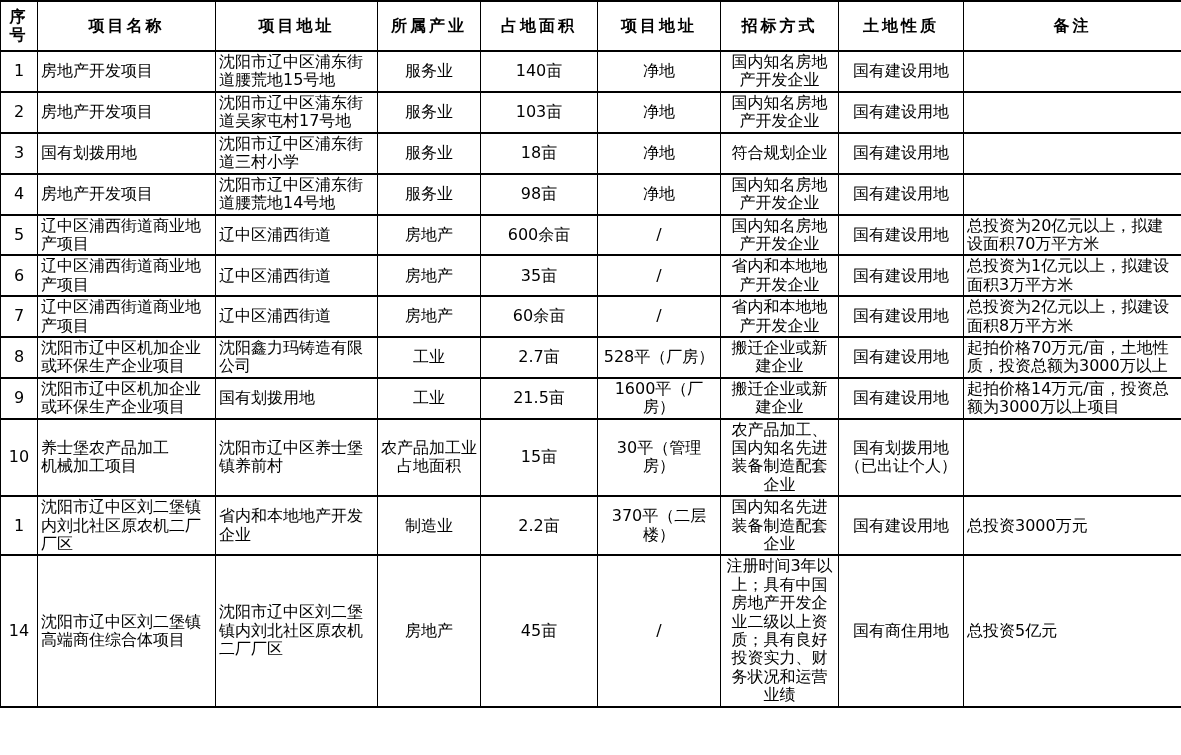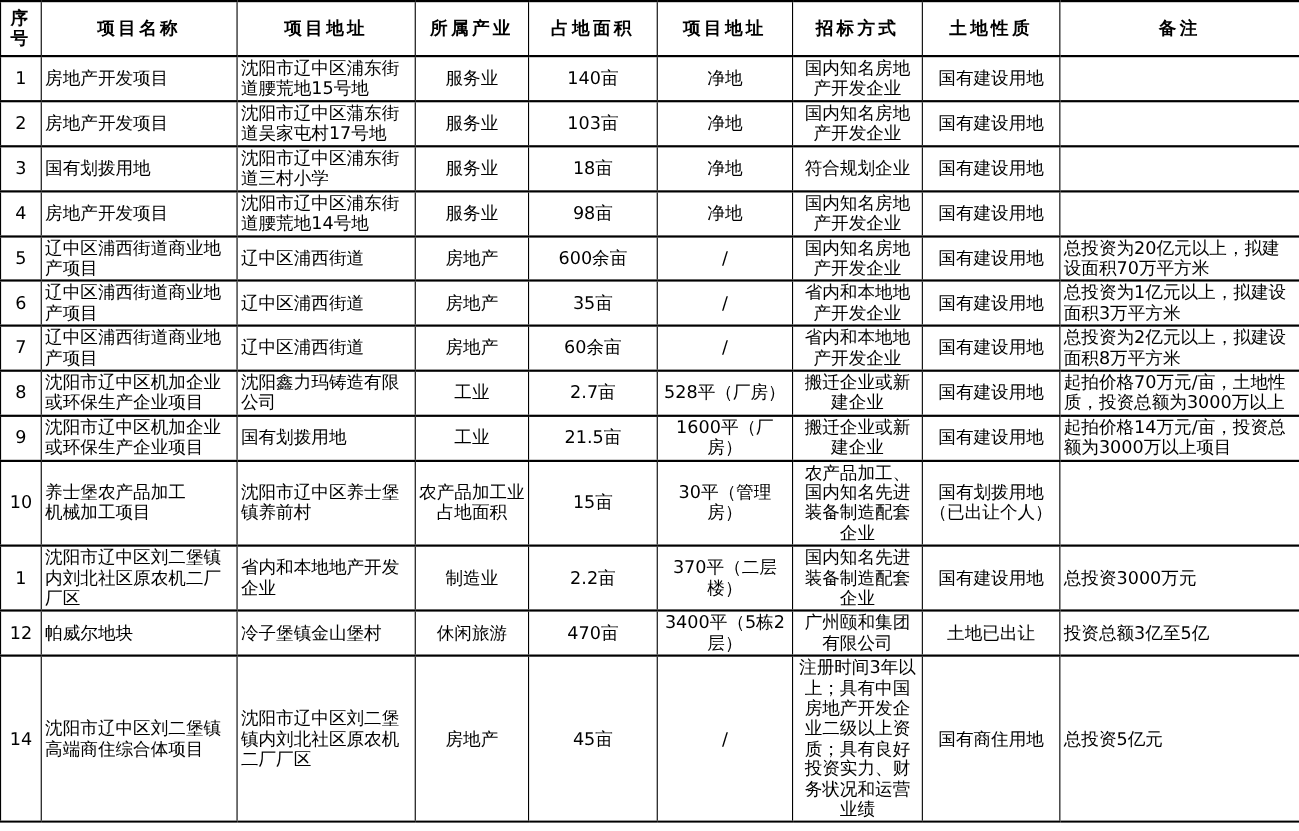--- a/index.html
+++ b/index.html
@@ -189,31 +189,20 @@
         <td>1</td>
         <td>沈阳市辽中区刘二堡镇内刘北社区原农机二厂厂区</td>
         <td>省内和本地地产开发企业</td>
         <td>制造业</td>
         <td>2.2亩</td>
         <td>370平（二层楼）</td>
         <td>国内知名先进装备制造配套企业</td>
         <td>国有建设用地</td>
         <td>总投资3000万元</td>
       </tr>
-      <tr style="height: 38px;">
-        <td>12</td>
-        <td>帕威尔地块</td>
-        <td>冷子堡镇金山堡村</td>
-        <td>休闲旅游</td>
-        <td>470亩</td>
-        <td>3400平（5栋2层）</td>
-        <td>广州颐和集团有限公司</td>
-        <td>土地已出让</td>
-        <td>投资总额3亿至5亿</td>
-      </tr>
       <tr style="height: 128px;">
         <td>14</td>
         <td>沈阳市辽中区刘二堡镇高端商住综合体项目</td>
         <td>沈阳市辽中区刘二堡镇内刘北社区原农机二厂厂区</td>
         <td>房地产</td>
         <td>45亩</td>
         <td>/</td>
         <td>注册时间3年以上；具有中国房地产开发企业二级以上资质；具有良好投资实力、财务状况和运营业绩</td>
         <td>国有商住用地</td>
         <td>总投资5亿元</td>

